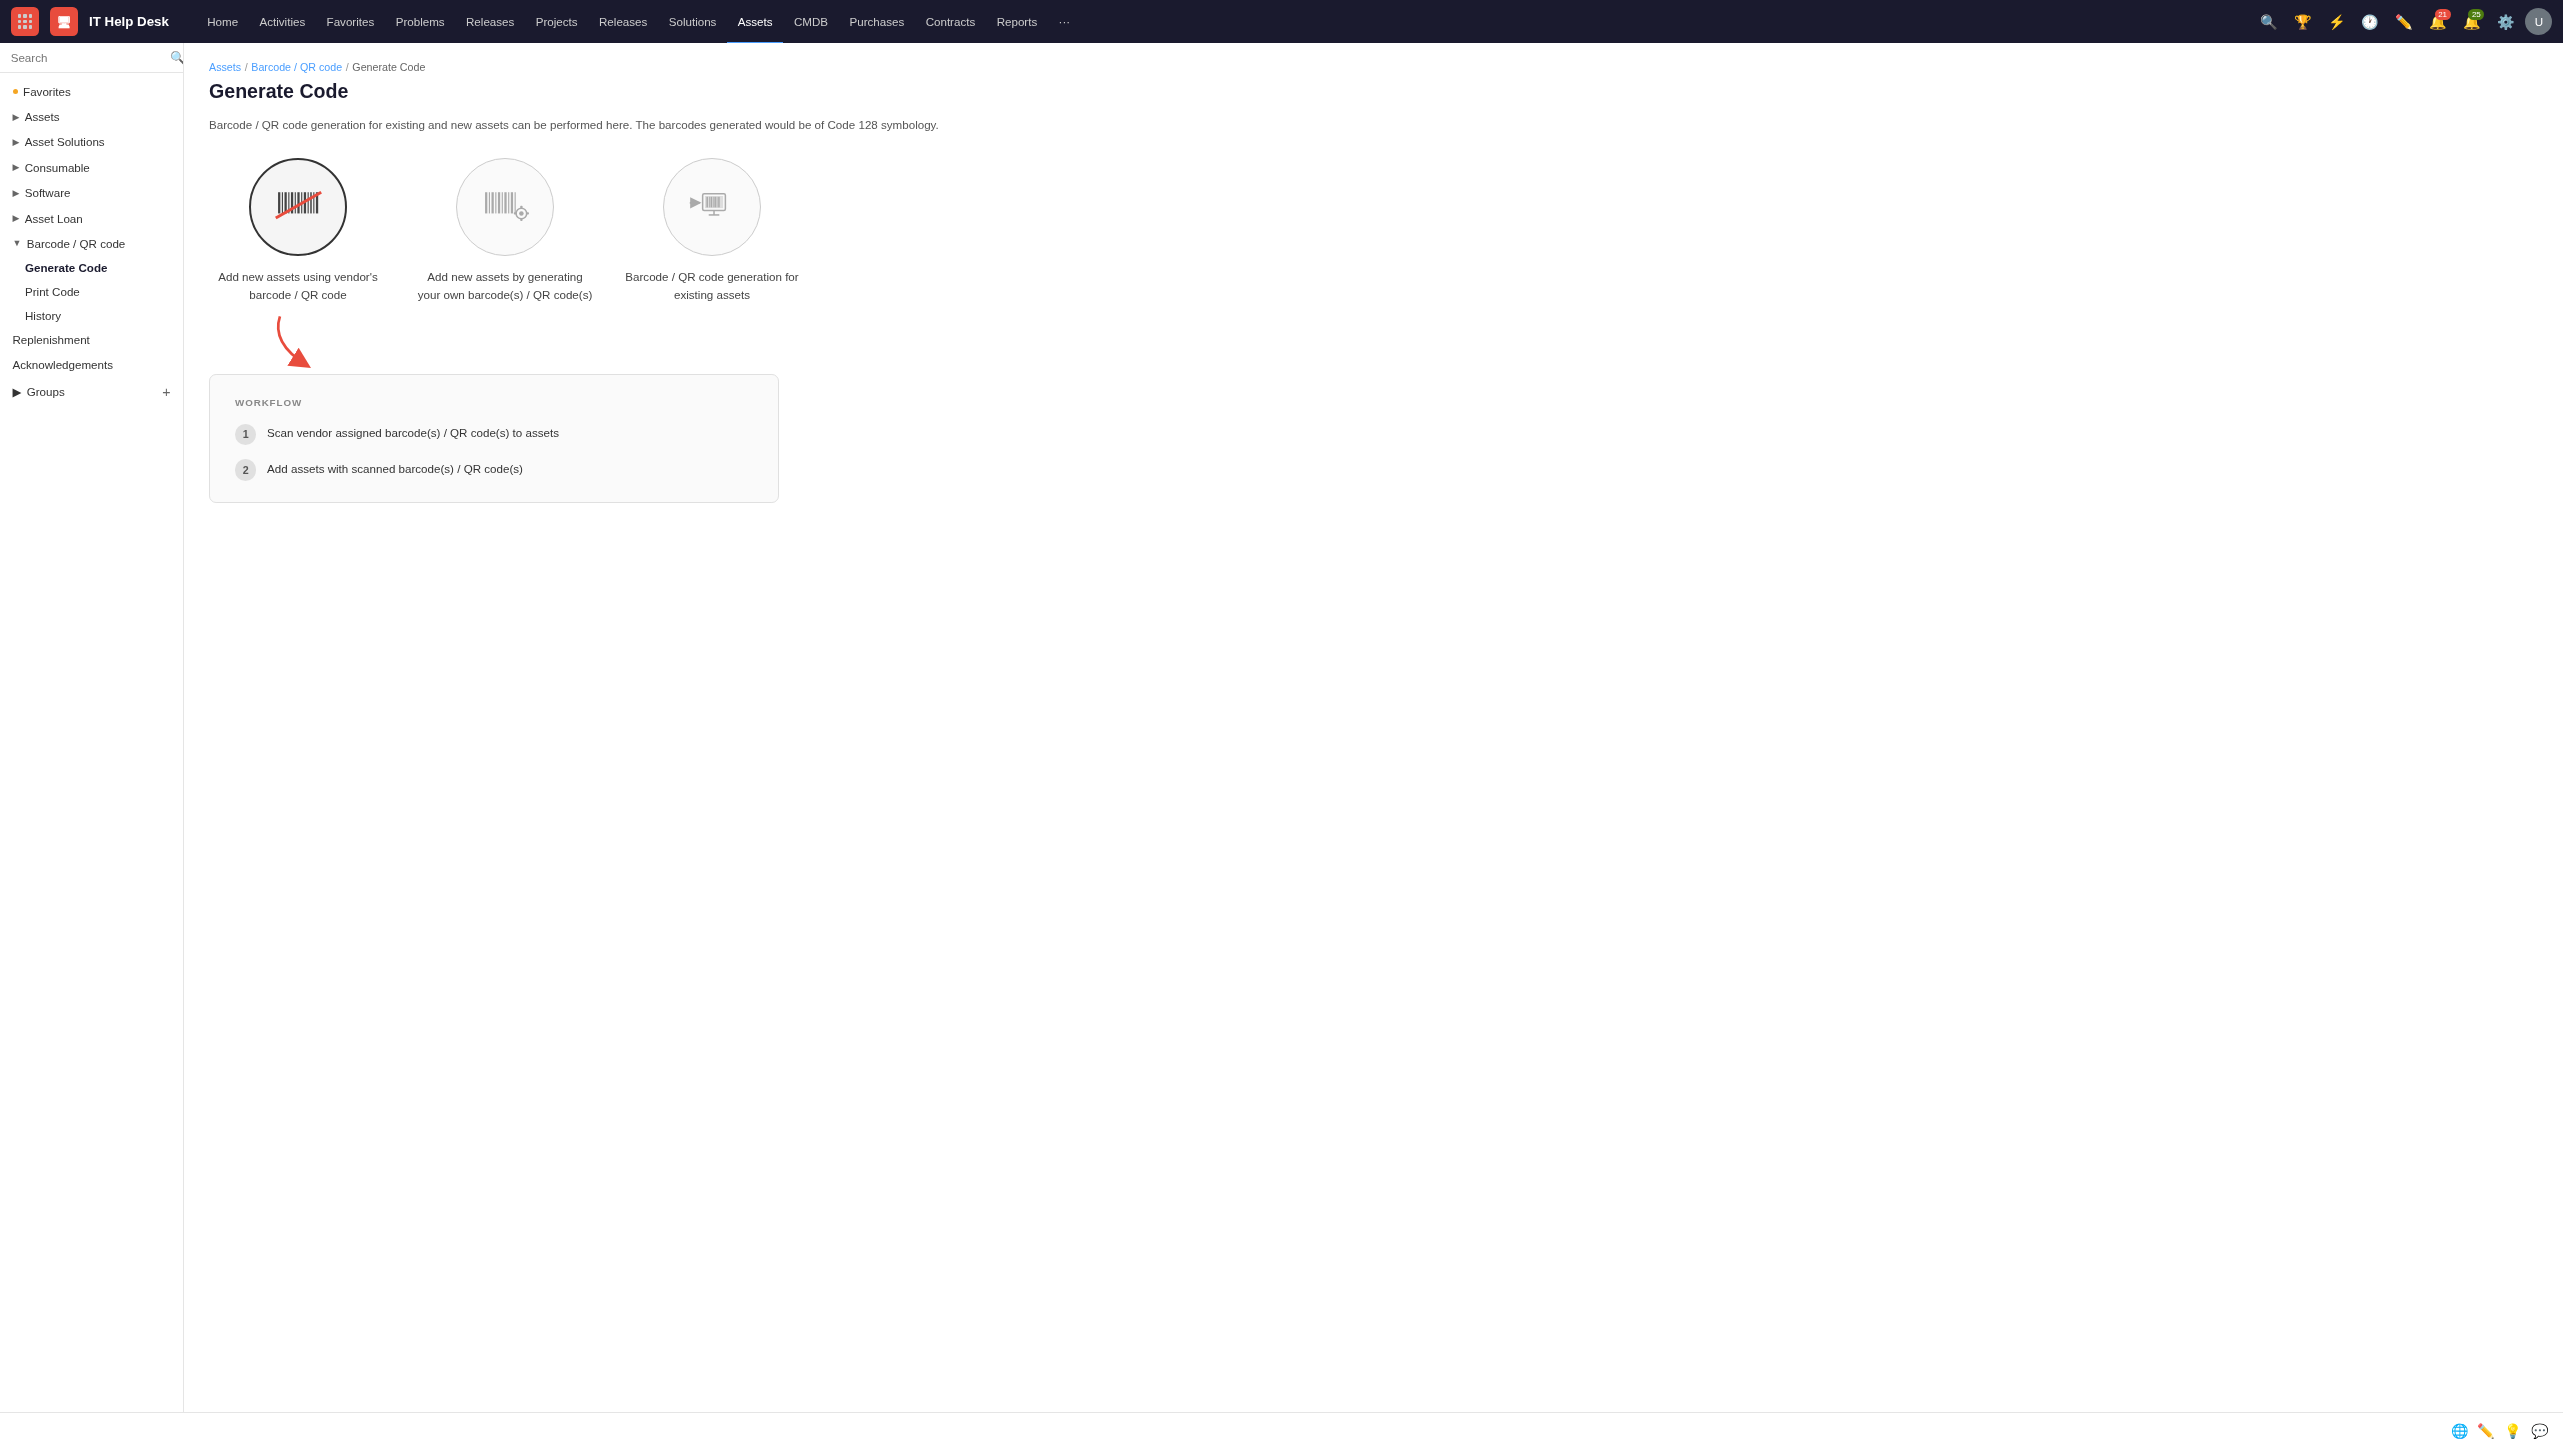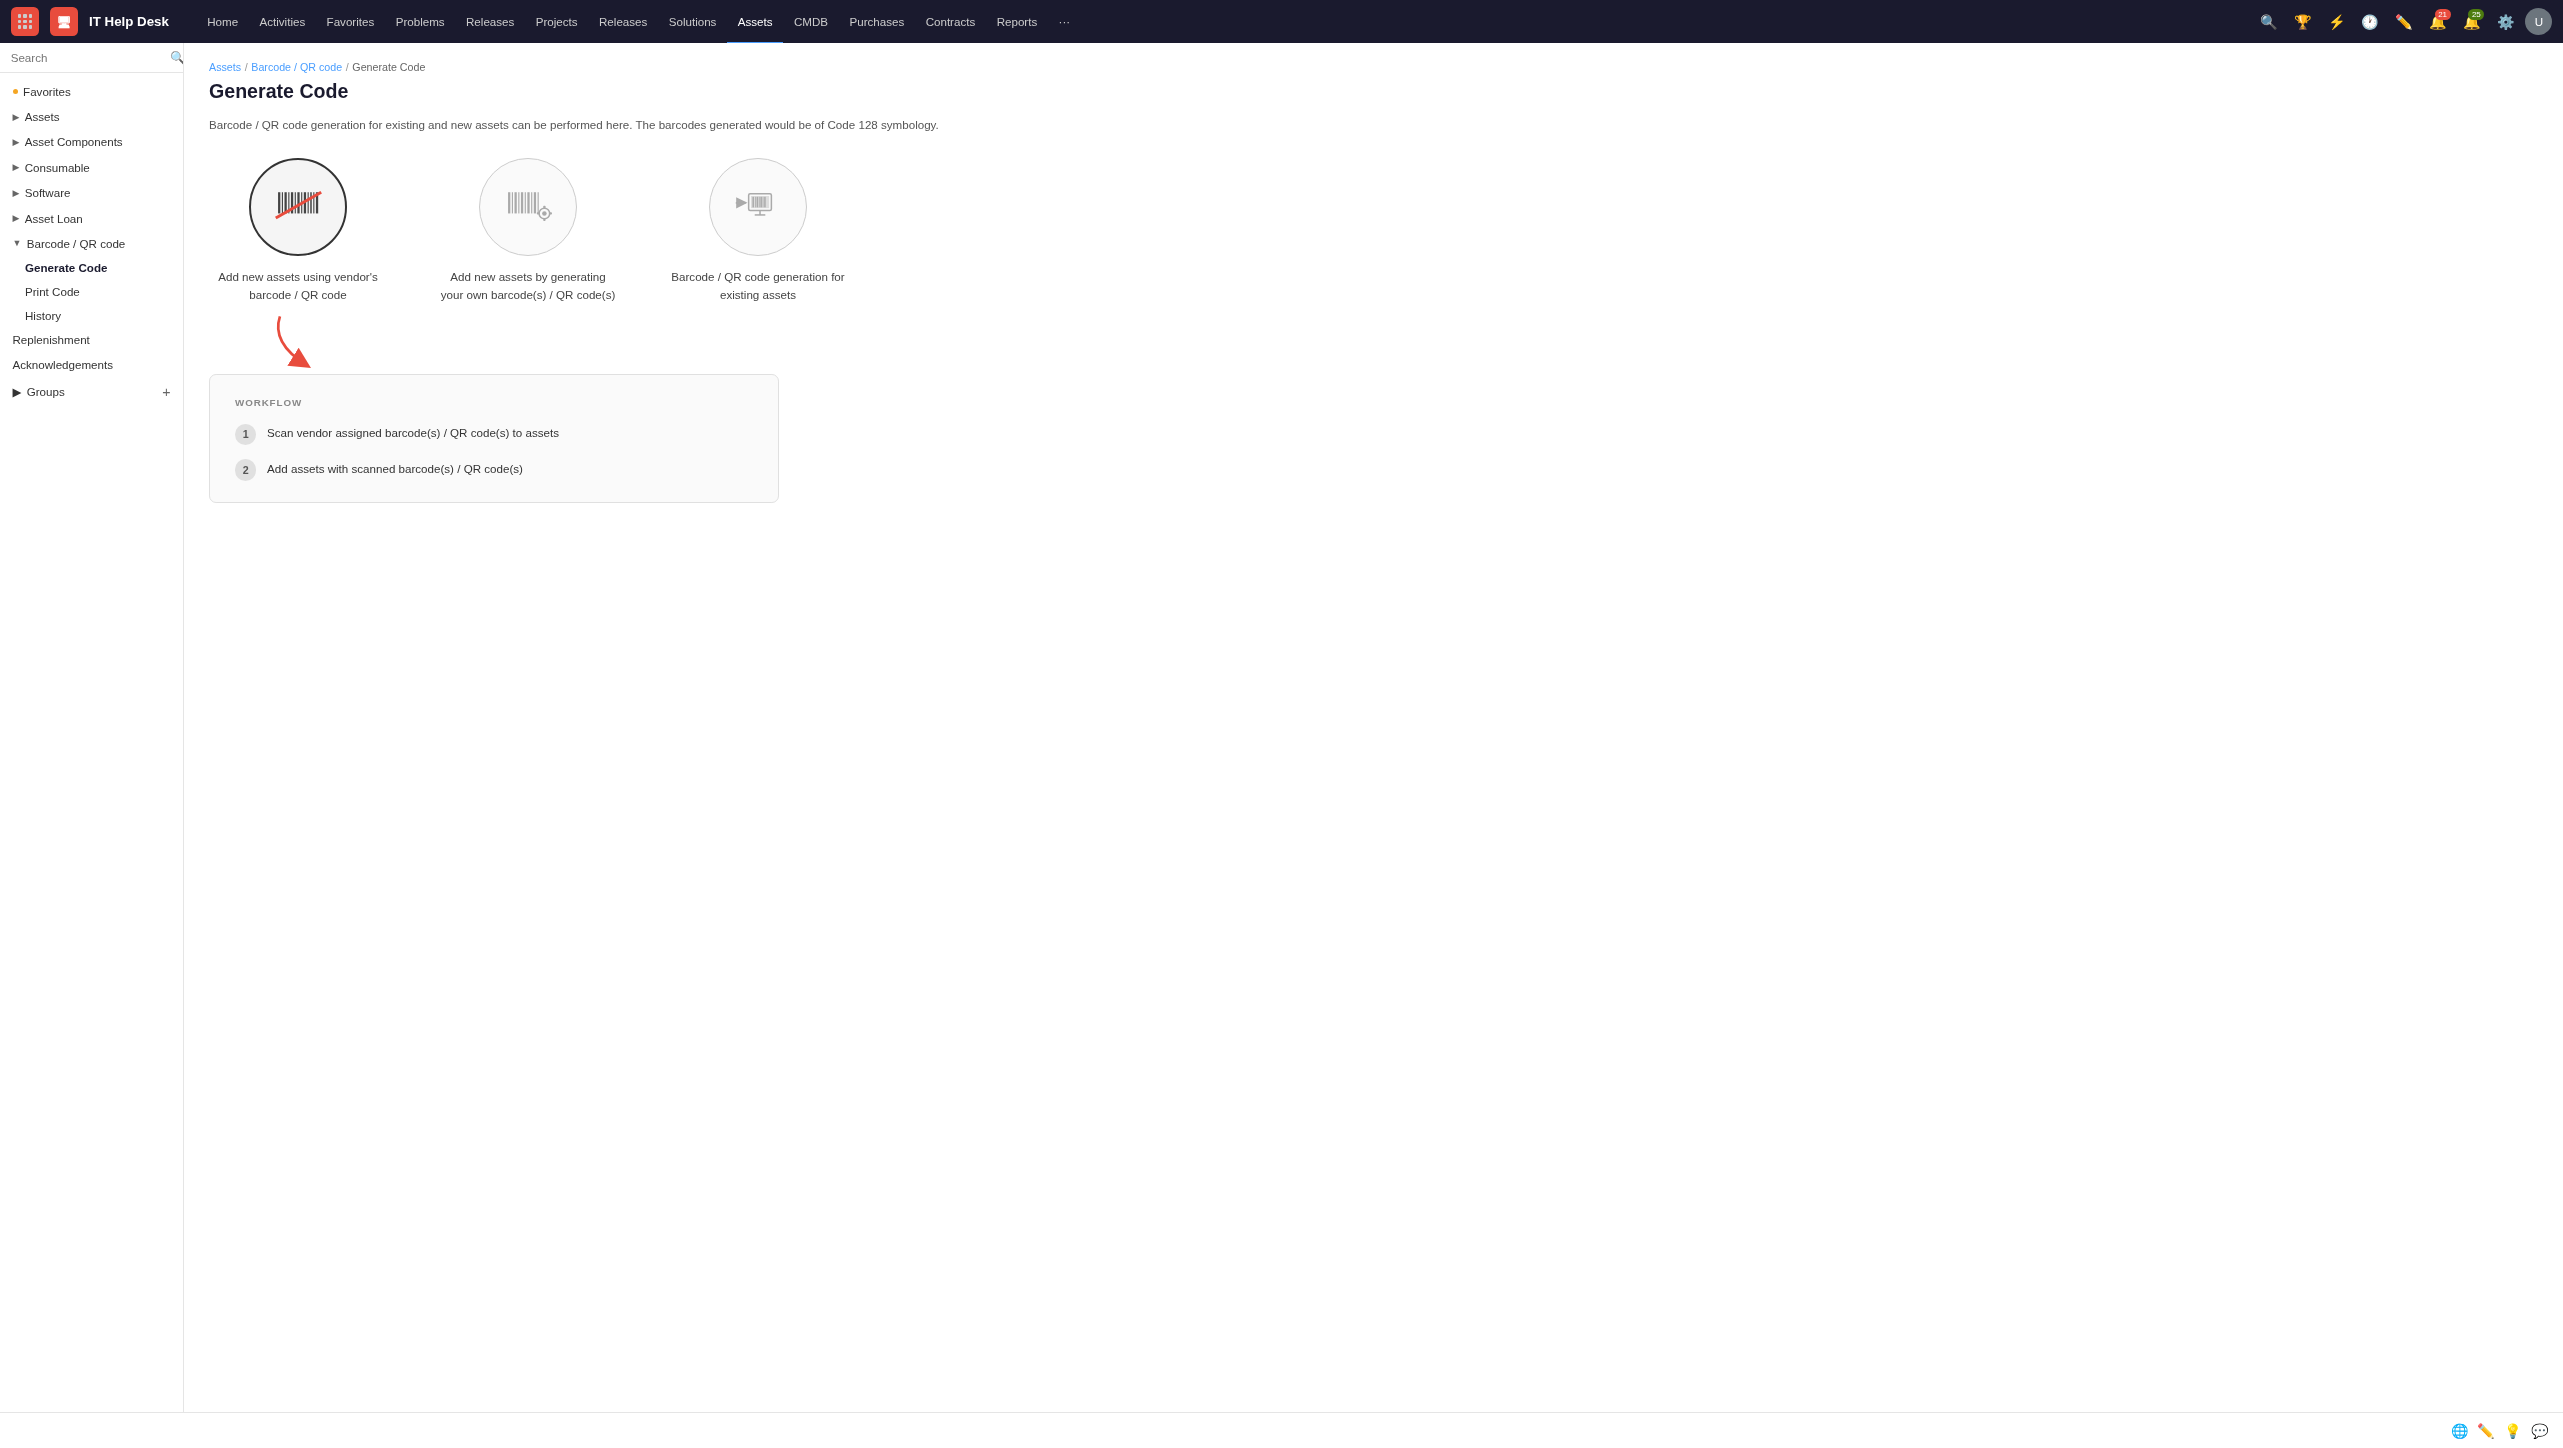--- a/index.html
+++ b/index.html
@@ -97,21 +97,21 @@
     .page-title {
       font-size: 19.6px; font-weight: 600; color: #1a1a2e; margin-bottom: 12.5px;
     }
 
     .description-text {
       font-size: 11.6px; color: #555; margin-bottom: 25px; line-height: 1.5;
     }
 
     
     .cards-row {
-      display: flex; gap: 52px; margin-bottom: 27px; align-items: flex-start;
+      display: flex; gap: 29px; margin-bottom: 27px; align-items: flex-start;
     }
     .option-card {
       display: flex; flex-direction: column; align-items: center; width: 178px; cursor: pointer;
     }
     .option-card .icon-circle {
       width: 98px; height: 98px; border-radius: 50%; border: 1.8px solid #ccc;
       display: flex; align-items: center; justify-content: center; margin-bottom: 12.5px;
       background: #fafafa; transition: border-color 0.2s;
     }
     .option-card.selected .icon-circle {
@@ -215,21 +215,21 @@
       <div class="sidebar-item">
         <span class="dot"></span>
         <span>Favorites</span>
       </div>
       <div class="sidebar-item">
         <span class="chevron">▶</span>
         <span>Assets</span>
       </div>
       <div class="sidebar-item">
         <span class="chevron">▶</span>
-        <span>Asset Components</span>
+        <span>Asset Solutions</span>
       </div>
       <div class="sidebar-item">
         <span class="chevron">▶</span>
         <span>Consumable</span>
       </div>
       <div class="sidebar-item">
         <span class="chevron">▶</span>
         <span>Software</span>
       </div>
       <div class="sidebar-item">

